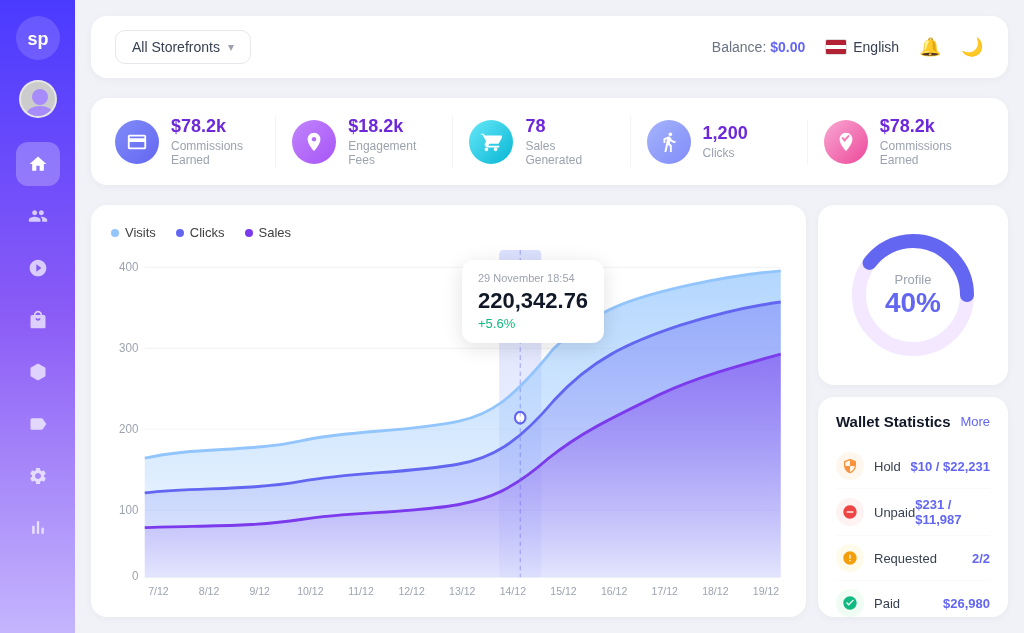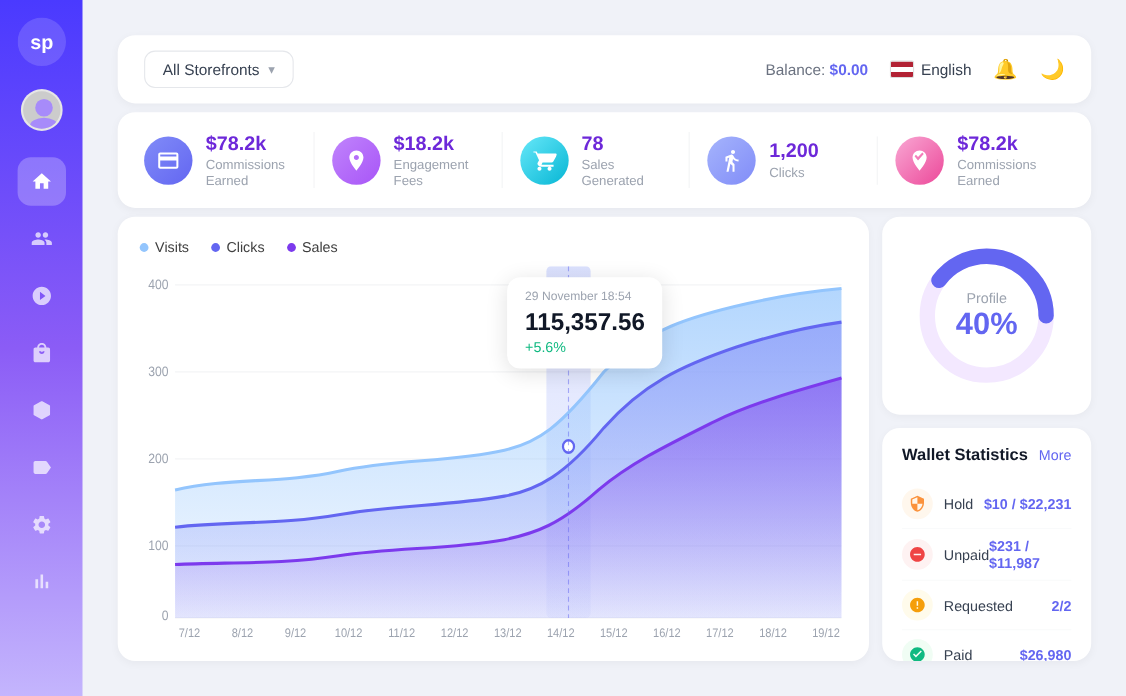--- a/index.html
+++ b/index.html
@@ -57,22 +57,22 @@
     }
     .sidebar-item.active {
       background: rgba(255,255,255,0.25);
     }
 
     
     .main {
       flex: 1;
       display: flex;
       flex-direction: column;
-      padding: 32px;
-      gap: 8px;
+      padding: 16px;
+      gap: 20px;
       overflow: hidden;
     }
 
     
     .header {
       background: white;
       border-radius: 16px;
       padding: 14px 24px;
       display: flex;
       align-items: center;
@@ -568,21 +568,21 @@
           <text x="429" y="298" font-size="10" fill="#9ca3af" text-anchor="middle">15/12</text>
           <text x="477" y="298" font-size="10" fill="#9ca3af" text-anchor="middle">16/12</text>
           <text x="525" y="298" font-size="10" fill="#9ca3af" text-anchor="middle">17/12</text>
           <text x="573" y="298" font-size="10" fill="#9ca3af" text-anchor="middle">18/12</text>
           <text x="621" y="298" font-size="10" fill="#9ca3af" text-anchor="middle">19/12</text>
         </svg>
 
         
         <div class="chart-tooltip">
           <div class="tooltip-date">29 November 18:54</div>
-          <div class="tooltip-value">115,357.56</div>
+          <div class="tooltip-value">220,342.76</div>
           <div class="tooltip-change">+5.6%</div>
         </div>
       </div>
     </div>
 
     <div class="right-panel">
 
       <div class="profile-card">
         <div class="donut-container">
           <svg width="140" height="140" viewBox="0 0 140 140">

